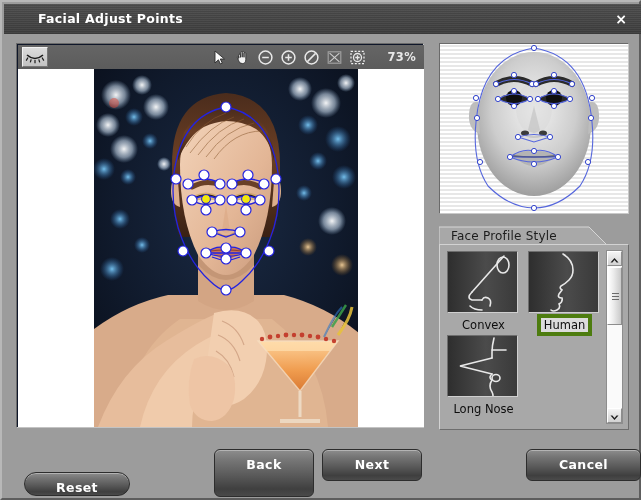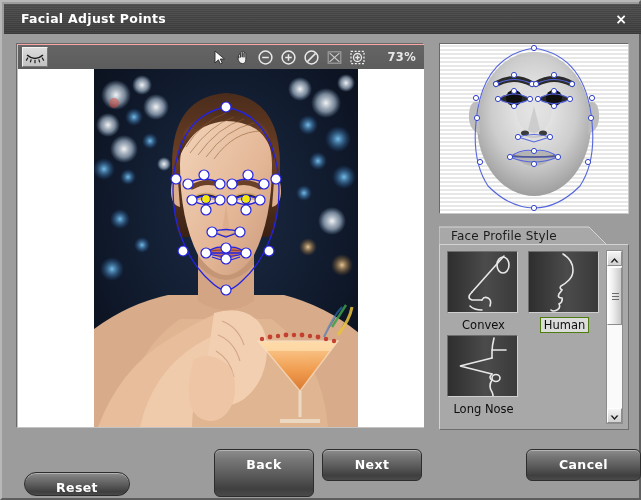--- a/index.html
+++ b/index.html
@@ -31,21 +31,21 @@
     width: 637px; height: 30px;
     background:
       repeating-linear-gradient(to bottom,
         rgba(255,255,255,0.045) 0px, rgba(255,255,255,0.045) 1px,
         rgba(0,0,0,0.05) 1px, rgba(0,0,0,0.05) 2px),
       linear-gradient(to bottom, #4d4d4d 0%, #454545 50%, #3d3d3d 100%);
     box-sizing: border-box;
   }
   .title-text {
     position: absolute;
-    left: 17px; top: 7px;
+    left: 34px; top: 7px;
     color: #ffffff;
     font-size: 12.5px;
     font-weight: bold;
     letter-spacing: 0.3px;
     white-space: nowrap;
   }
   .close-btn {
     position: absolute;
     right: 11px; top: 6px;
     width: 18px; height: 18px;
@@ -55,21 +55,21 @@
     text-align: center;
     line-height: 18px;
     cursor: pointer;
   }
 
   
   .canvas-panel {
     position: absolute;
     left: 14px; top: 41px;
     width: 408px; height: 385px;
-    background: #fca5a5;
+    background: #0f172a;
     border-top: 1px solid #6a6a6a;
     border-left: 1px solid #6a6a6a;
     border-right: 1px solid #c3c3c3;
     border-bottom: 1px solid #c3c3c3;
     box-sizing: border-box;
   }
   .toolbar {
     position: absolute;
     left: 1px; top: 1px;
     width: 406px; height: 24px;
@@ -192,21 +192,21 @@
     height: 20px;
     line-height: 20px;
     margin-top: 2px;
     white-space: nowrap;
   }
   .thumb-label span {
     padding: 1px 4px;
   }
   .thumb-label.selected span {
     background: #dcdcdc;
-    border: 1px solid #4d7c0f;
+    border: 4px solid #4d7c0f;
     padding: 0px 3px;
   }
 
   
   .scrollbar {
     position: absolute;
     right: 5px; top: 5px;
     width: 17px; height: 174px;
     background: #f0f0f0;
     border: 1px solid #8d8d8d;

